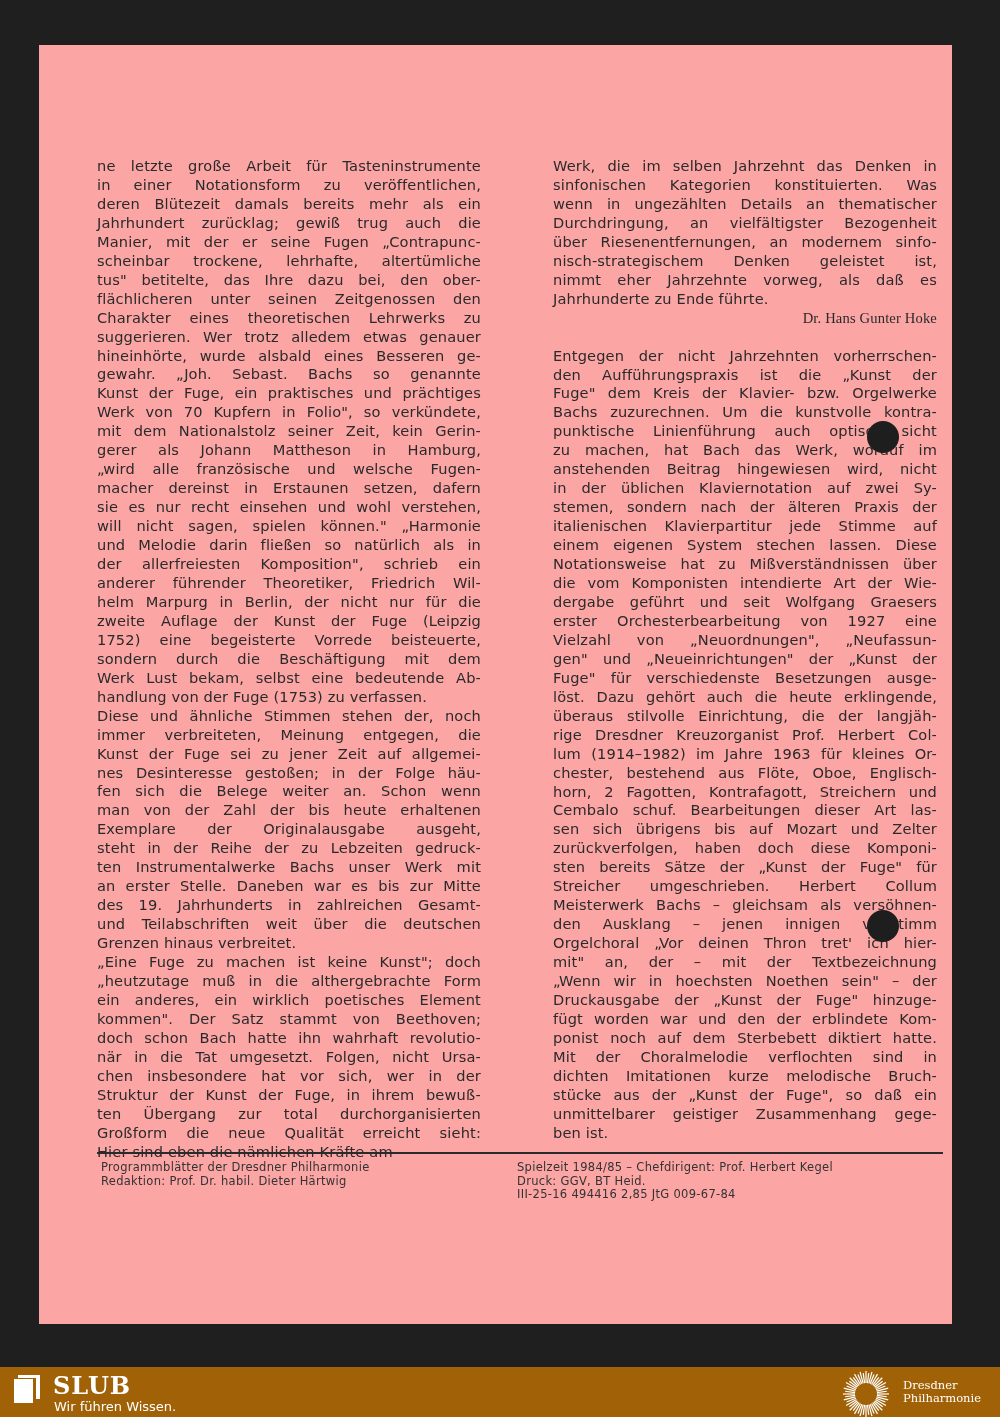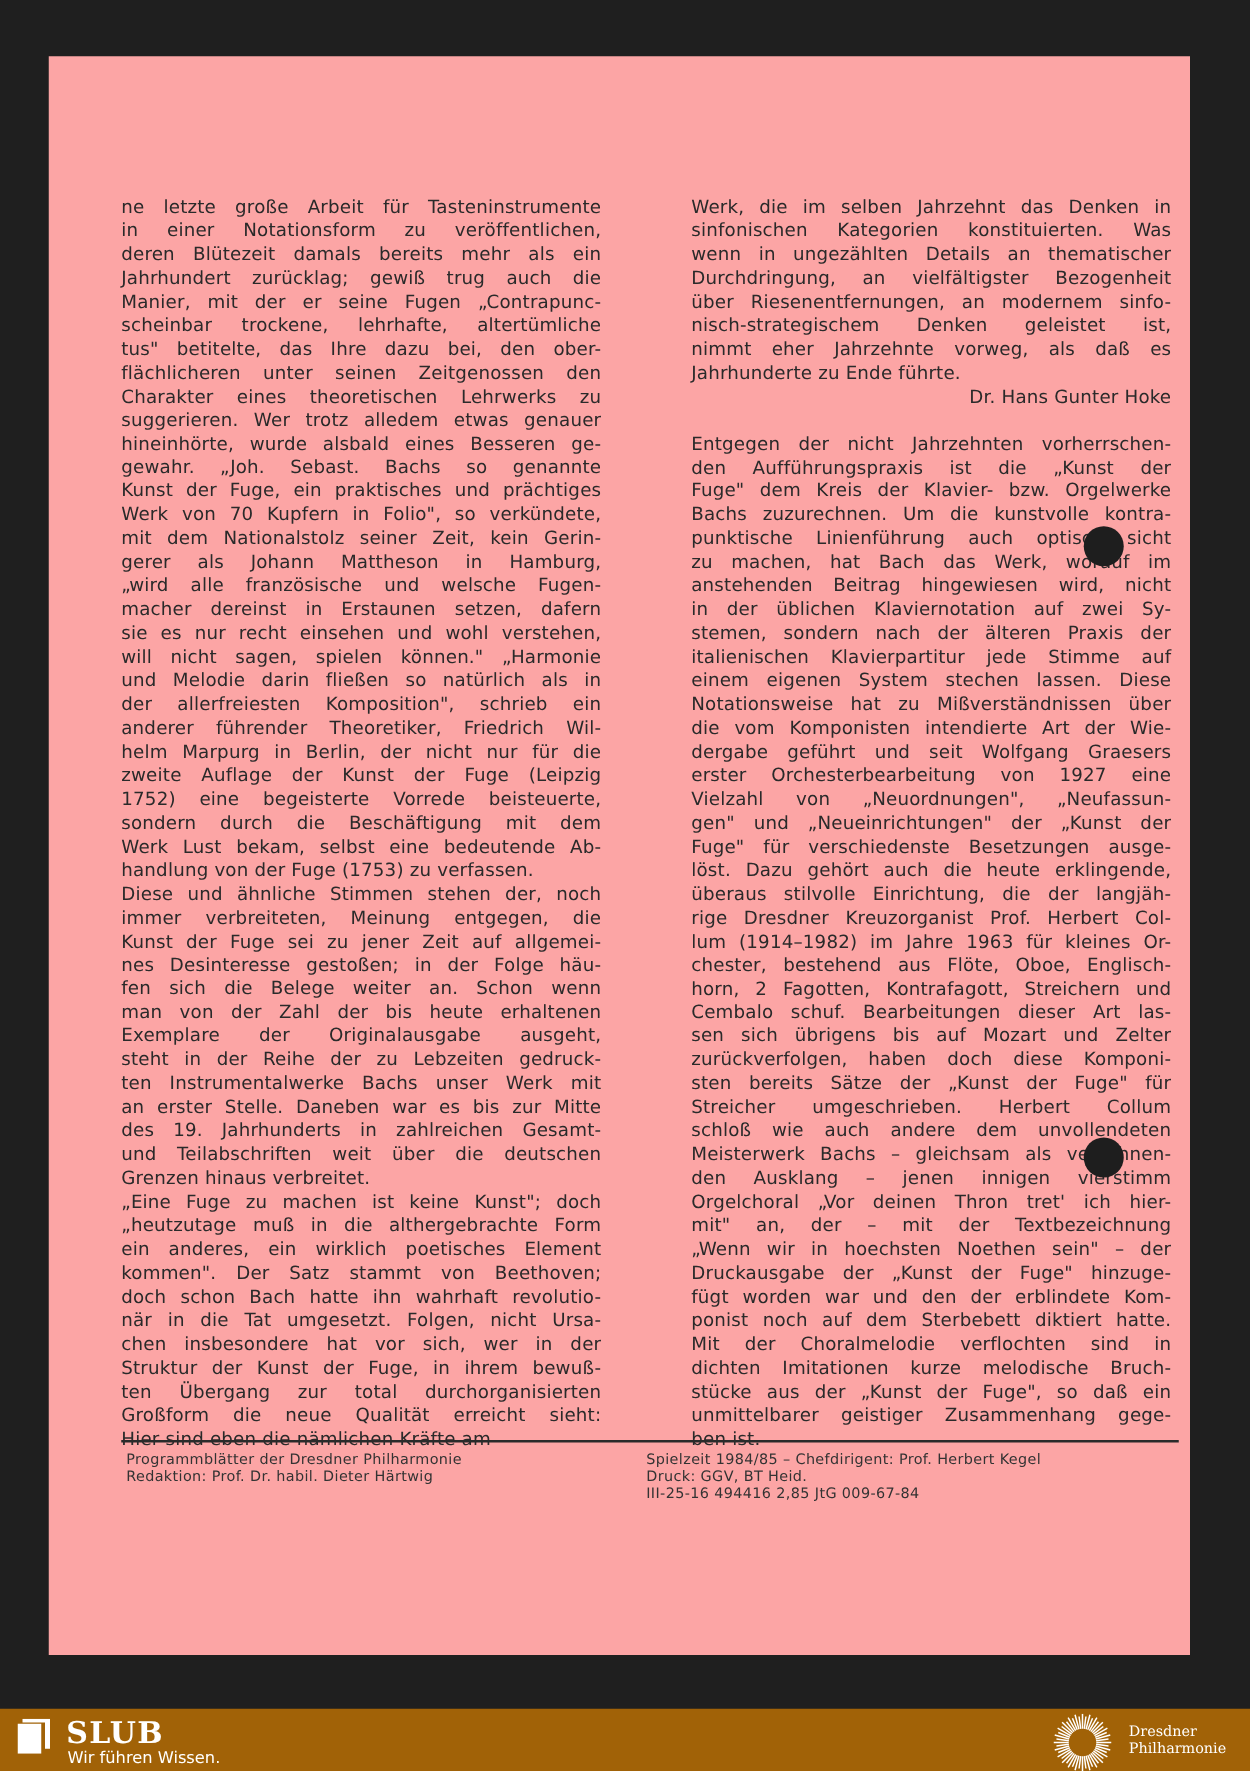--- a/index.html
+++ b/index.html
@@ -12,21 +12,21 @@
     position:absolute; left:39px; top:45px; width:913px; height:1279px;
     background:#fca5a5;
   }
   .col {
     position:absolute; top:112px; width:384px;
     font-size:14.6px; line-height:18.95px; color:#2a2a2a;
     text-align:justify; letter-spacing:0.15px;
   }
   .col .line { display:block; text-align:justify; text-align-last:justify; white-space:nowrap; overflow:visible; }
   .col .line.last { text-align-last:left; }
-  .col .line.right { text-align:center; text-align-last:right; }
+  .col .line.right { text-align:center; text-align-last:right;font-family:Liberation Serif, serif; }
   .col-left { left:58px; }
   .col-right { left:471px;margin-left:43px; }
   .gap { height:19px; }
   .rule {
     position:absolute; left:58px; top:1107px; width:846px; height:2px; background:#2a2a2a;
   }
   .foot {
     position:absolute; top:1116px; font-size:11.5px; line-height:13.5px; color:#333;
     letter-spacing:0.3px;
   }
@@ -147,21 +147,20 @@
         <span class="line">überaus stilvolle Einrichtung, die der langjäh-</span>
         <span class="line">rige Dresdner Kreuzorganist Prof. Herbert Col-</span>
         <span class="line">lum (1914–1982) im Jahre 1963 für kleines Or-</span>
         <span class="line">chester, bestehend aus Flöte, Oboe, Englisch-</span>
         <span class="line">horn, 2 Fagotten, Kontrafagott, Streichern und</span>
         <span class="line">Cembalo schuf. Bearbeitungen dieser Art las-</span>
         <span class="line">sen sich übrigens bis auf Mozart und Zelter</span>
         <span class="line">zurückverfolgen, haben doch diese Komponi-</span>
         <span class="line">sten bereits Sätze der „Kunst der Fuge" für</span>
         <span class="line">Streicher umgeschrieben. Herbert Collum</span>
-        <span class="line">schloß wie auch andere dem unvollendeten</span>
         <span class="line">Meisterwerk Bachs – gleichsam als versöhnen-</span>
         <span class="line">den Ausklang – jenen innigen vierstimm</span>
         <span class="line">Orgelchoral „Vor deinen Thron tret' ich hier-</span>
         <span class="line">mit" an, der – mit der Textbezeichnung</span>
         <span class="line">„Wenn wir in hoechsten Noethen sein" – der</span>
         <span class="line">Druckausgabe der „Kunst der Fuge" hinzuge-</span>
         <span class="line">fügt worden war und den der erblindete Kom-</span>
         <span class="line">ponist noch auf dem Sterbebett diktiert hatte.</span>
         <span class="line">Mit der Choralmelodie verflochten sind in</span>
         <span class="line">dichten Imitationen kurze melodische Bruch-</span>

